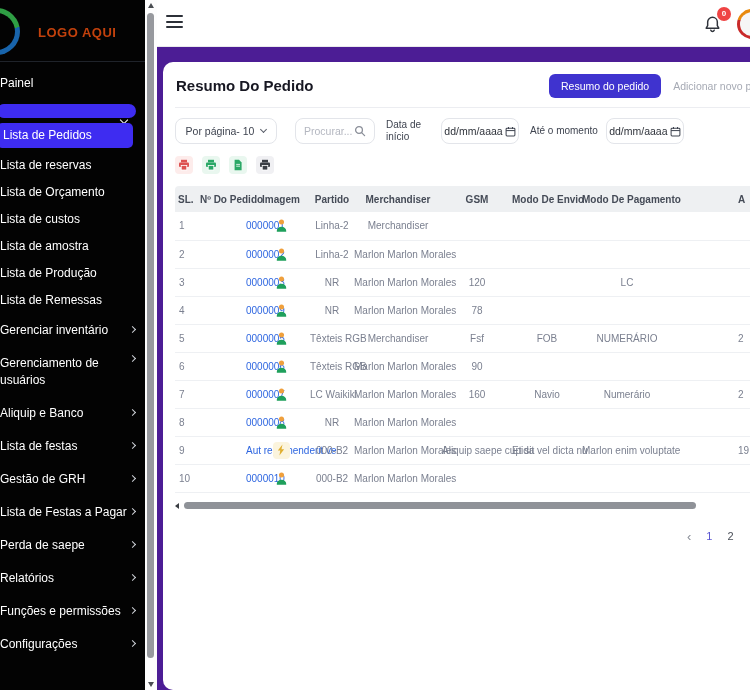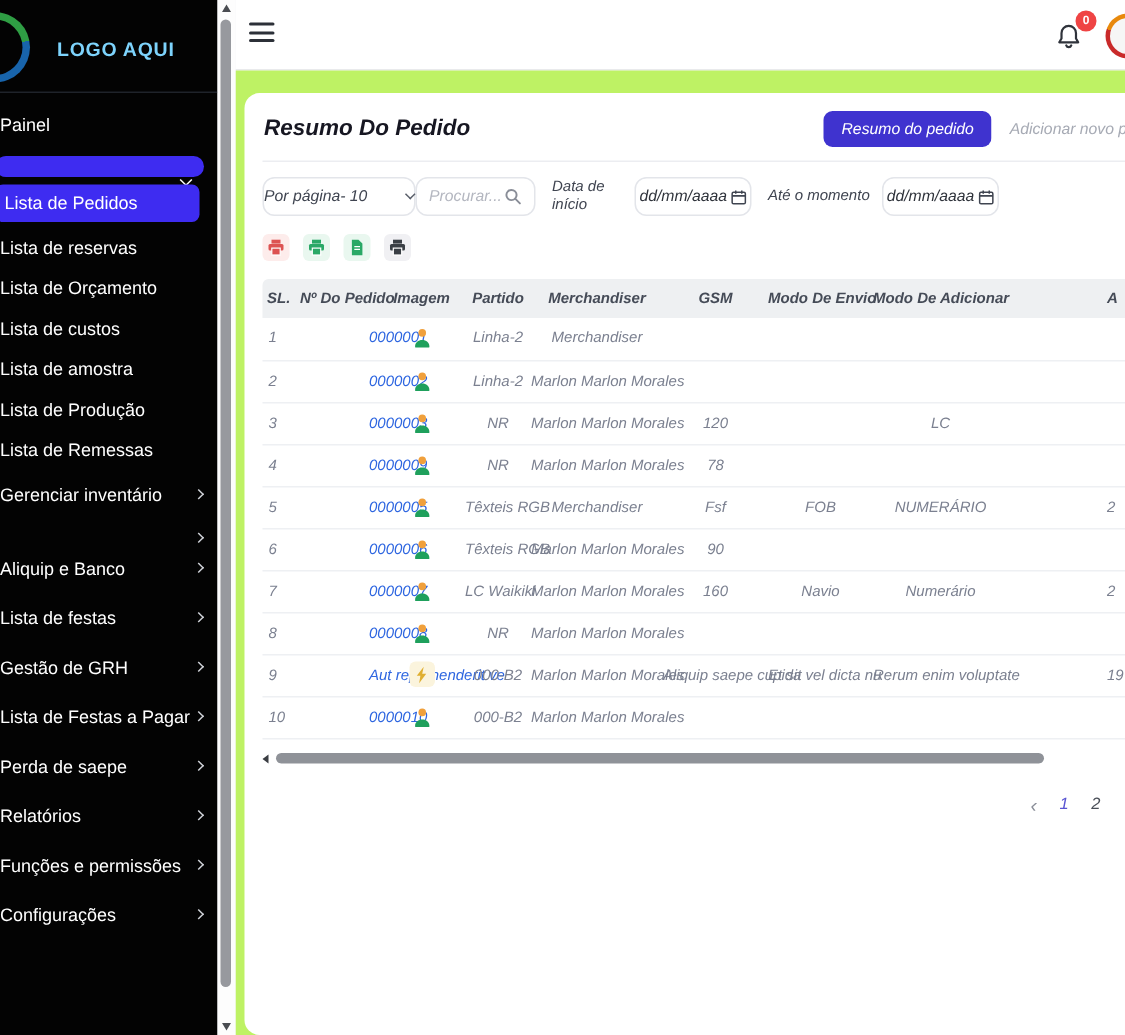--- a/index.html
+++ b/index.html
@@ -9,21 +9,21 @@
     font-family:"Liberation Sans","DejaVu Sans",sans-serif;
     background:#f0f1f4; color:#2f333b;
   }
 
   
   .sidebar { position:absolute; left:0; top:0; width:145px; height:690px; background:#030303; overflow:hidden; z-index:2; }
   .logo-row { position:relative; height:62px; border-bottom:1px solid #1f232a; }
   .logo-circle { position:absolute; left:-27px; top:8px; width:47px; height:47px; border-radius:50%;
     background:conic-gradient(#2f9e44 0 22%, #1864ab 22% 50%, #c92a2a 50% 78%, #e8890c 78% 100%); }
   .logo-circle::after { content:""; position:absolute; inset:5px; border-radius:50%; background:#030303; }
-  .logo-text { position:absolute; left:38px; top:25px; color:#7dd3fc; font-weight:bold; font-size:13px; letter-spacing:.5px; }
+  .logo-text { position:absolute; left:38px; top:25px; color:#c2410c; font-weight:bold; font-size:13px; letter-spacing:.5px; }
   .nav { position:absolute; top:62px; left:-3px; right:0; padding-top:8px; }
   .nav-item { position:relative; color:#fff; font-size:12px; line-height:17px; padding:5px 18px 5px 3px; cursor:pointer; }
   .nav-item.group { padding-top:8px; padding-bottom:8px; }
   .nav-item .chev-right { position:absolute; right:10px; top:50%; margin-top:-4px; width:5px; height:5px;
     border-right:1.5px solid #cfd2d8; border-bottom:1.5px solid #cfd2d8; transform:rotate(-45deg); }
   .nav-item.two-line .chev-right, .nav-item.active-parent .chev-down { top:13px; }
   .nav-item.active-parent { background:#3e2cf1; border-radius:7px; margin:7px 9px 5px 0; padding:7px 20px 7px 6px; }
   .nav-item.active-parent .chev-down { position:absolute; right:9px; width:6px; height:6px; margin-top:0;
     border-right:1.5px solid #fff; border-bottom:1.5px solid #fff; transform:rotate(45deg); }
   .nav-item.sub-active { background:#3e2cf1; border-radius:5px; margin:0 12px 4px 0; padding:4px 6px 4px 6px; }
@@ -41,35 +41,35 @@
   .topbar { position:relative; height:47px; background:#fff; border-bottom:1px solid #e9eaec; }
   .hamburger { position:absolute; left:9px; top:15px; width:17px; cursor:pointer; }
   .hamburger div { height:2px; background:#2c3038; border-radius:1px; margin-bottom:3.5px; }
   .bell-wrap { position:absolute; right:26px; top:13px; width:22px; height:24px; cursor:pointer; }
   .badge { position:absolute; top:-6px; right:-7px; min-width:14px; height:14px; border-radius:8px;
     background:#ef4444; color:#fff; font-size:8px; line-height:14px; text-align:center; font-weight:bold; padding:0 2px; }
   .avatar { position:absolute; right:-17px; top:9px; width:30px; height:30px; border-radius:50%;
     background:conic-gradient(#2f9e44 0 25%, #1864ab 25% 52%, #c92a2a 52% 80%, #e8890c 80% 100%); cursor:pointer; }
   .avatar::after { content:""; position:absolute; inset:3px; border-radius:50%; background:#f6f6f6; }
 
-  .content { position:absolute; top:47px; left:0; right:0; bottom:0; background:#bef264;font-style:italic; }
+  .content { position:absolute; top:47px; left:0; right:0; bottom:0; background:#4c1d95; }
   .card { position:absolute; left:6px; top:15px; width:720px; height:628px; background:#fff; border-radius:10px; padding:0 12px; }
 
   .card-header { position:relative; height:46px; border-bottom:1px solid #ecedf1; }
   .page-title { position:absolute; left:1px; top:15px; font-size:15px; font-weight:bold; color:#171722; }
   .tab-group { position:absolute; left:374px; top:12px; display:flex; align-items:stretch; }
   .tab { font-size:10.5px; padding:6px 12px; white-space:nowrap; cursor:pointer; }
   .tab.active { background:#3f33cf; color:#fff; border-radius:6px; }
   .tab.inactive { color:#a6aab4; background:#fff; width:170px; }
 
   .filter-row { display:flex; align-items:center; margin-top:10px; }
   .select-box { width:102px; height:26px; border:1px solid #e3e5ea; border-radius:8px; font-size:10.5px; color:#3f4450;
-    display:flex; align-items:center; justify-content:space-between; gap:7px; background:#fff; cursor:pointer; }
+    display:flex; align-items:center; justify-content:center; gap:7px; background:#fff; cursor:pointer; }
   .select-box .chev { width:5px; height:5px; border-right:1.5px solid #5a5f6a; border-bottom:1.5px solid #5a5f6a; transform:rotate(45deg); margin-top:-3px; }
-  .search-box { width:80px; height:26px; border:1px solid #e3e5ea; border-radius:8px;
+  .search-box { margin-left:18px; width:80px; height:26px; border:1px solid #e3e5ea; border-radius:8px;
     display:flex; align-items:center; justify-content:space-between; padding:0 8px; background:#fff; }
   .search-box .ph { color:#b4b7c0; font-size:10.5px; }
   .flabel { margin-left:11px; width:48px; font-size:10px; color:#3f4450; line-height:12px; }
   .flabel.single { width:auto; }
   .date-box { margin-left:7px; width:78px; height:26px; border:1px solid #e3e5ea; border-radius:8px;
     display:flex; align-items:center; justify-content:center; gap:2px; font-size:10.5px; color:#2f333b; background:#fff; cursor:text; }
 
   .export-row { display:flex; gap:9px; margin-top:12px; }
   .export-btn { width:18px; height:18px; border-radius:4px; display:flex; align-items:center; justify-content:center; cursor:pointer; border:none; }
   .bg-red { background:#fdeceb; } .bg-green { background:#e9f7ef; } .bg-dark { background:#f0f0f3; }
@@ -106,21 +106,21 @@
       <div class="nav-item plain"><span>Painel</span></div>
       <div class="nav-item active-parent"><span class="chev-down"></span></div>
       <div class="nav-item sub-active"><span>Lista de Pedidos</span></div>
       <div class="nav-item plain"><span>Lista de reservas</span></div>
       <div class="nav-item plain"><span>Lista de Orçamento</span></div>
       <div class="nav-item plain"><span>Lista de custos</span></div>
       <div class="nav-item plain"><span>Lista de amostra</span></div>
       <div class="nav-item plain"><span>Lista de Produção</span></div>
       <div class="nav-item plain"><span>Lista de Remessas</span></div>
       <div class="nav-item group"><span>Gerenciar inventário</span><span class="chev-right"></span></div>
-      <div class="nav-item group two-line"><span class="chev-right"></span></div>
+      <div class="nav-item group two-line"><span>Gerenciamento de usuários</span><span class="chev-right"></span></div>
       <div class="nav-item group"><span>Aliquip e Banco</span><span class="chev-right"></span></div>
       <div class="nav-item group"><span>Lista de festas</span><span class="chev-right"></span></div>
       <div class="nav-item group"><span>Gestão de GRH</span><span class="chev-right"></span></div>
       <div class="nav-item group"><span>Lista de Festas a Pagar</span><span class="chev-right"></span></div>
       <div class="nav-item group"><span>Perda de saepe</span><span class="chev-right"></span></div>
       <div class="nav-item group"><span>Relatórios</span><span class="chev-right"></span></div>
       <div class="nav-item group"><span>Funções e permissões</span><span class="chev-right"></span></div>
       <div class="nav-item group"><span>Configurações</span><span class="chev-right"></span></div>
     </div>
 </div>
@@ -238,21 +238,21 @@
         </colgroup>
         <thead>
             <tr>
               <th>SL.</th>
               <th>Nº Do Pedido</th>
               <th>Imagem</th>
               <th>Partido</th>
               <th>Merchandiser</th>
               <th>GSM</th>
               <th>Modo De Envio</th>
-              <th>Modo De Adicionar</th>
+              <th>Modo De Pagamento</th>
               <th class="last-col">A</th>
             </tr>
           </thead>
         <tbody>
             <tr>
               <td>1</td>
               <td><a>0000001</a></td>
               <td><svg class="img-chip" width="15" height="15" viewBox="0 0 16 16">
                   <circle cx="8" cy="4.2" r="2.7" fill="#f0a03c"></circle>
                   <path d="M2.9 14c0-3 2.3-4.7 5.1-4.7s5.1 1.7 5.1 4.7c0 .5-.4.6-.9.6H3.8c-.5 0-.9-.1-.9-.6z" fill="#1fa05c"></path>
@@ -367,21 +367,21 @@
               <td><a>Aut reprehenderit ve</a></td>
               <td><span class="bolt-chip">
                   <svg width="10" height="12" viewBox="0 0 10 13">
                     <path d="M6.6 0.5 1.6 7h2.6L3.3 12.5 8.4 5.6H5.5z" fill="#e0af30"></path>
                   </svg>
                 </span></td>
               <td>000-B2</td>
               <td>Marlon Marlon Morales</td>
               <td>Aliquip saepe cupida</td>
               <td>Et sit vel dicta nu</td>
-              <td>Rerum enim voluptate</td>
+              <td>Marlon enim voluptate</td>
               <td class="last-col">19</td>
             </tr>
             <tr>
               <td>10</td>
               <td><a>0000010</a></td>
               <td><svg class="img-chip" width="15" height="15" viewBox="0 0 16 16">
                   <circle cx="8" cy="4.2" r="2.7" fill="#f0a03c"></circle>
                   <path d="M2.9 14c0-3 2.3-4.7 5.1-4.7s5.1 1.7 5.1 4.7c0 .5-.4.6-.9.6H3.8c-.5 0-.9-.1-.9-.6z" fill="#1fa05c"></path>
                 </svg></td>
               <td>000-B2</td>

